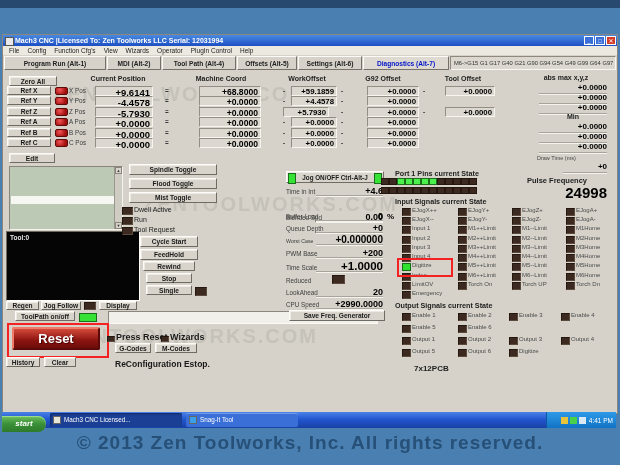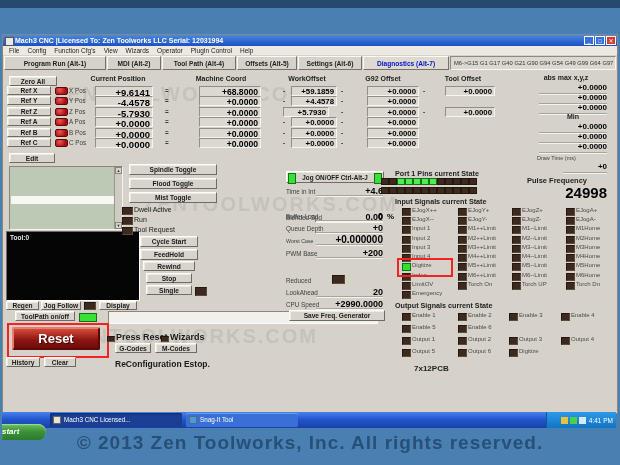--- a/index.html
+++ b/index.html
@@ -54,23 +54,23 @@
   .absv{position:absolute;left:536px;width:68px;height:10px;text-align:right;font-size:8px;font-weight:bold;
         color:#000;border-bottom:1px solid #a8a49c;box-shadow:0 1px 0 #f5f3ee}
   .wm{position:absolute;font-weight:bold;font-size:20px;color:rgba(110,110,110,.16);letter-spacing:2px;white-space:nowrap}
   .redbox{position:absolute;border:2px solid #f42222}
   
   .reset{background:linear-gradient(180deg,#d24a3a,#8c1410 60%,#6d0d0a);border:2px solid;
          border-color:#f07a6a #5c0a08 #5c0a08 #f07a6a;color:#fff;font-size:13px;font-weight:bold;
          text-align:center;line-height:20px;text-shadow:1px 1px 1px #400;box-sizing:border-box;border-radius:2px}
   
   .taskbar{left:2px;top:412px;width:614px;height:16px;background:linear-gradient(180deg,#4a82e8,#2257cf 45%,#1941a5)}
-  .start{position:absolute;left:0;top:12px;width:44px;height:16px;border-radius:0 8px 8px 0;
+  .start{position:absolute;left:0;top:4px;width:44px;height:16px;border-radius:0 8px 8px 0;
          background:linear-gradient(180deg,#6cc05e,#3b9038 50%,#2d7a2b);color:#fff;font-weight:bold;
-         font-style:italic;font-size:8px;line-height:16px;box-shadow:inset 0 1px 1px #9fe08f}
+         font-style:italic;font-size:8px;line-height:16px;text-align:center;box-shadow:inset 0 1px 1px #9fe08f}
   .task{position:absolute;top:1px;height:14px;border-radius:2px;color:#fff;font-size:6.3px;line-height:14px;
         padding-left:14px;box-sizing:border-box;white-space:nowrap;overflow:hidden}
   .task .ticon{position:absolute;left:3px;top:3px;width:8px;height:8px;background:#e8e4d8;border:1px solid #666;box-sizing:border-box}
   .task.active{background:#1b3f94;box-shadow:inset 1px 1px 2px #102a66}
   .task.idle{background:#3a6fd8;box-shadow:inset 0 1px 0 #6f9bea}
   .tray{position:absolute;right:0;top:0;width:70px;height:16px;background:linear-gradient(180deg,#2d9ae8,#1273c4);
         border-left:1px solid #1156a0;display:flex;align-items:center;justify-content:flex-end;padding-right:3px;box-sizing:border-box}
   .tico{width:7px;height:7px;margin-left:2px}
   .time{color:#fff;font-size:6.5px;margin-left:3px}
   .scroll{position:absolute;right:0;top:0;width:7px;bottom:0;background:#cfccc4;border-left:1px solid #9a968e}
@@ -296,20 +296,25 @@
     </div>
   <div class="jrow" style="top:199px">
     <span class="jl" style="font-size:5.3px">Worst Case</span>
       <i class="jline"></i>
     <span class="jv" style="font-size:10px">+0.000000</span>
     </div>
   <div class="jrow" style="top:212px">
     <span class="jl">PWM Base</span>
       <i class="jline"></i>
     <span class="jv">+200</span>
+    </div>
+  <div class="jrow" style="top:224px;height:13px">
+    <span class="jl">Time Scale</span>
+      <i class="jline"></i>
+    <span class="jv" style="font-size:11.5px">+1.0000</span>
     </div>
   <div class="jrow" style="top:239px">
     <span class="jl">Reduced</span>
     <span class="abs dled" style="left:46px;top:1px;width:11px;height:7px"></span>
     </div>
   <div class="jrow" style="top:251px">
     <span class="jl">LookAhead</span>
       <i class="jline"></i>
     <span class="jv">20</span>
     </div>

